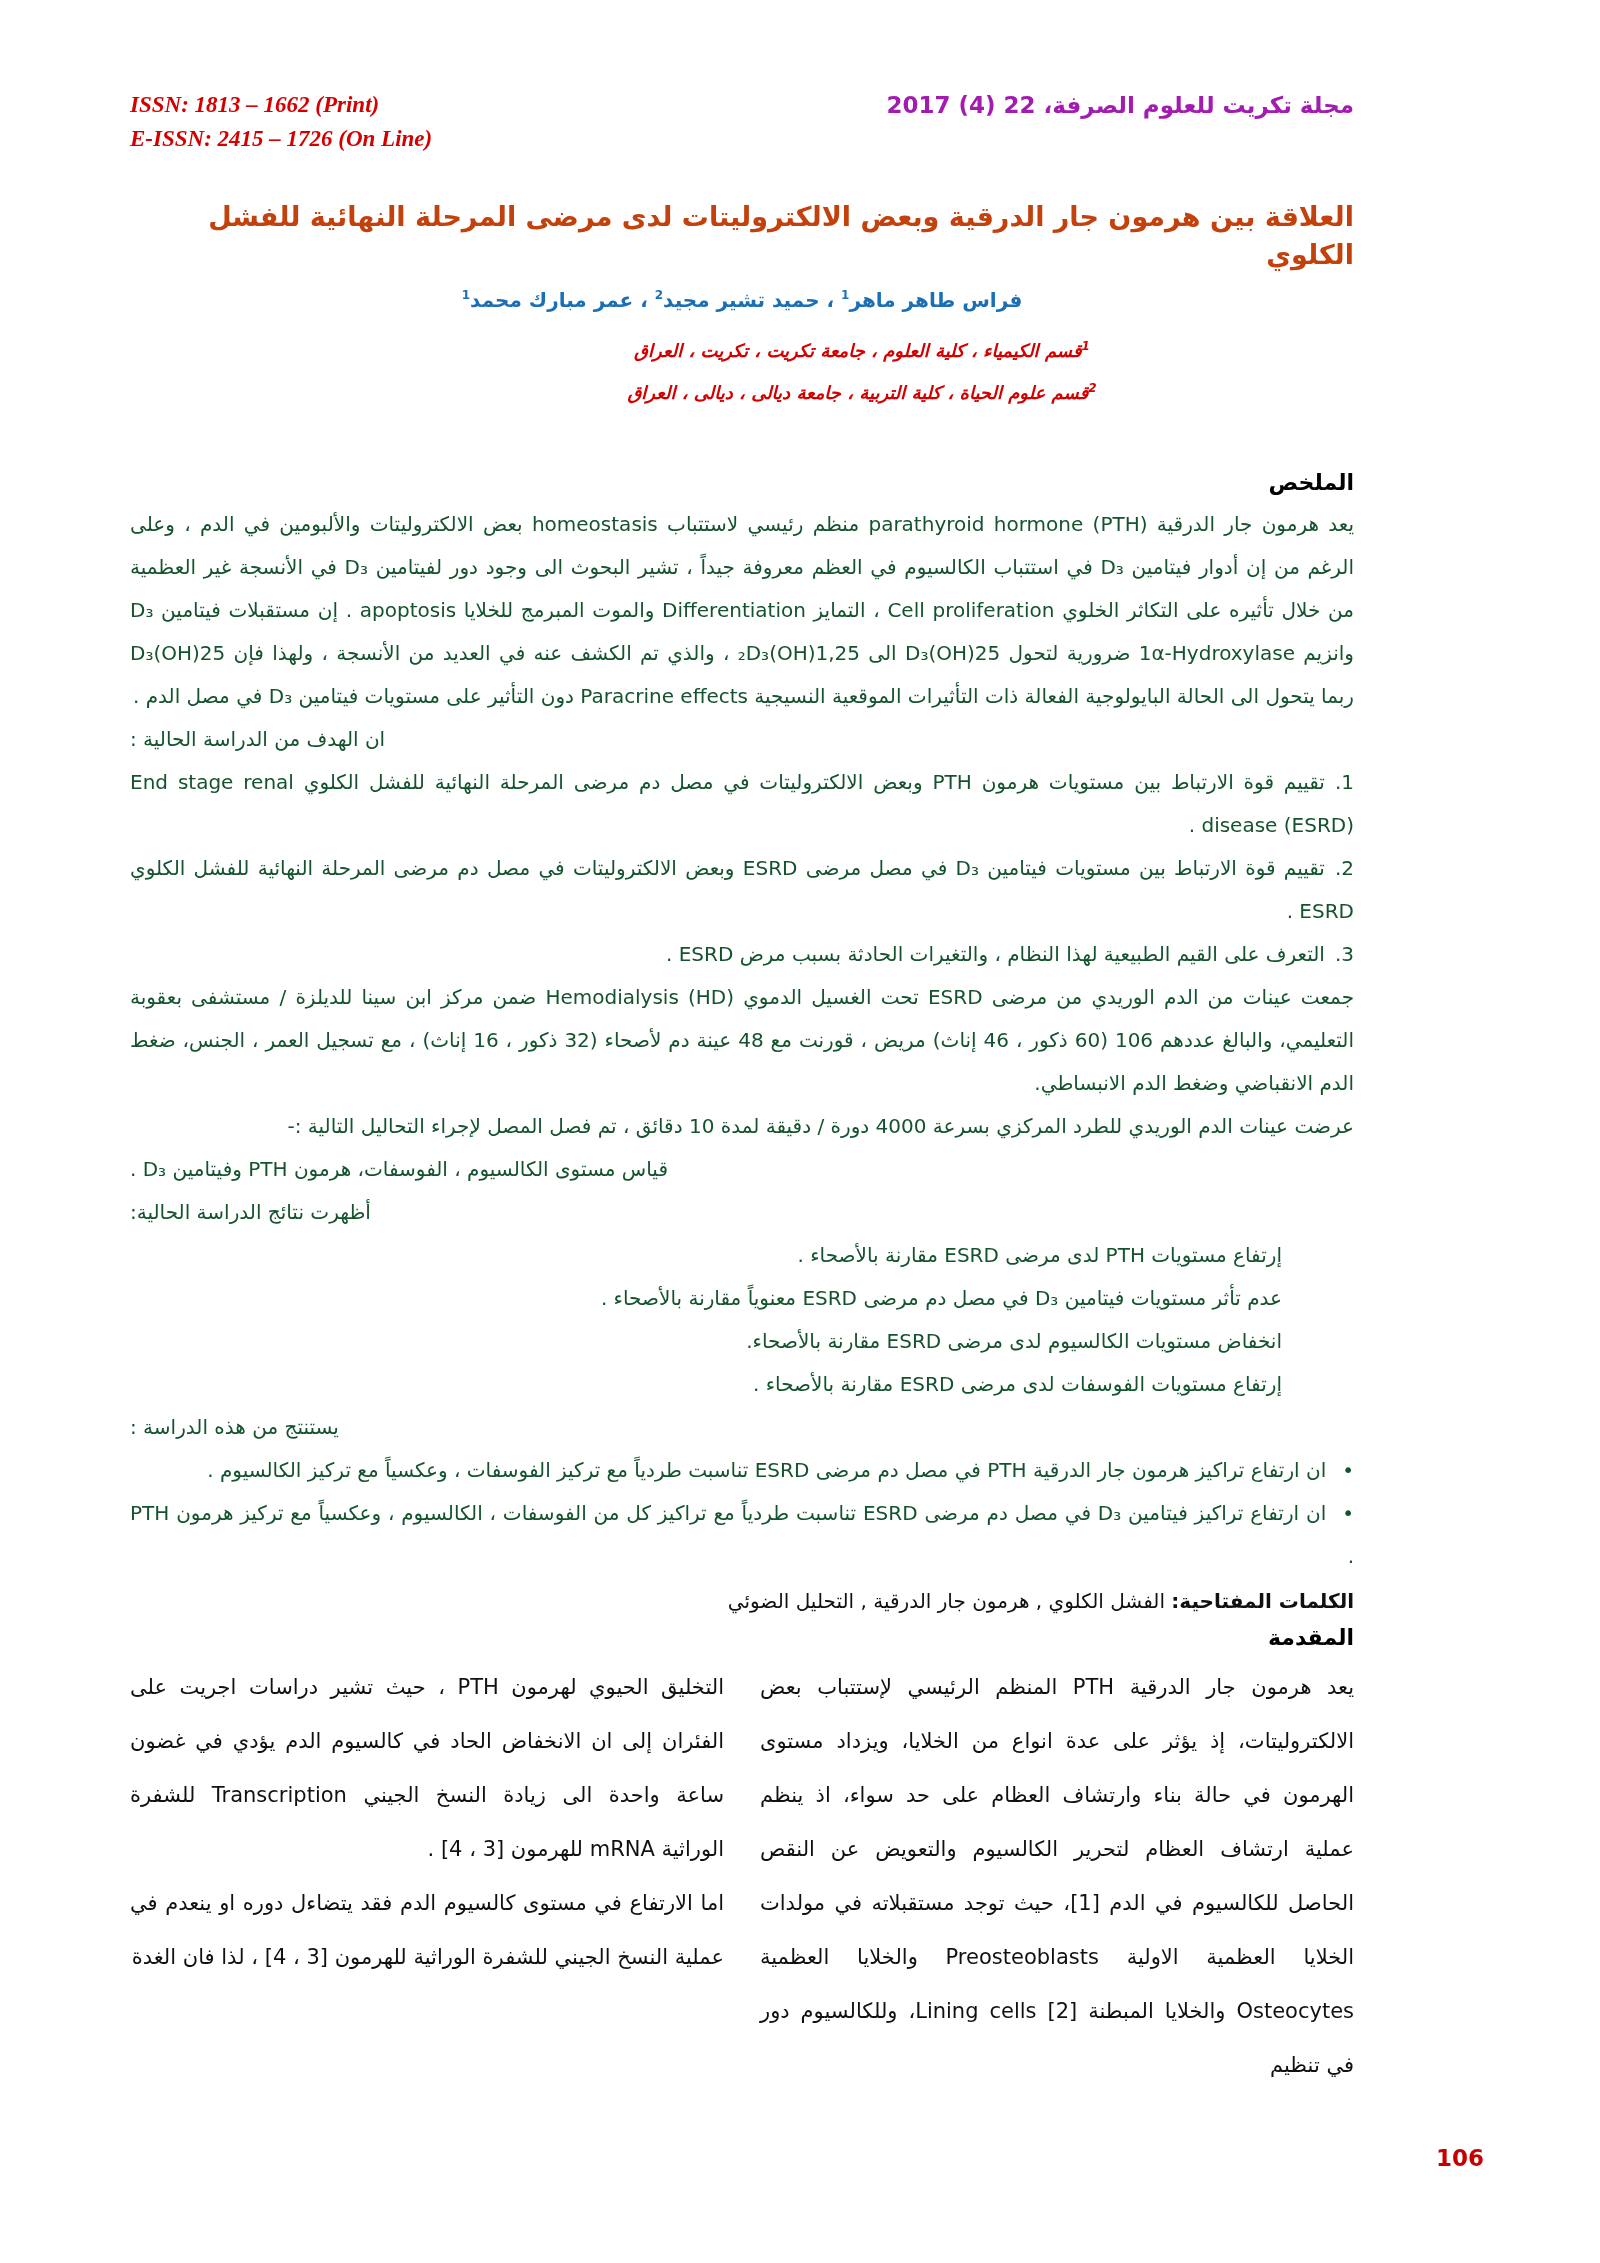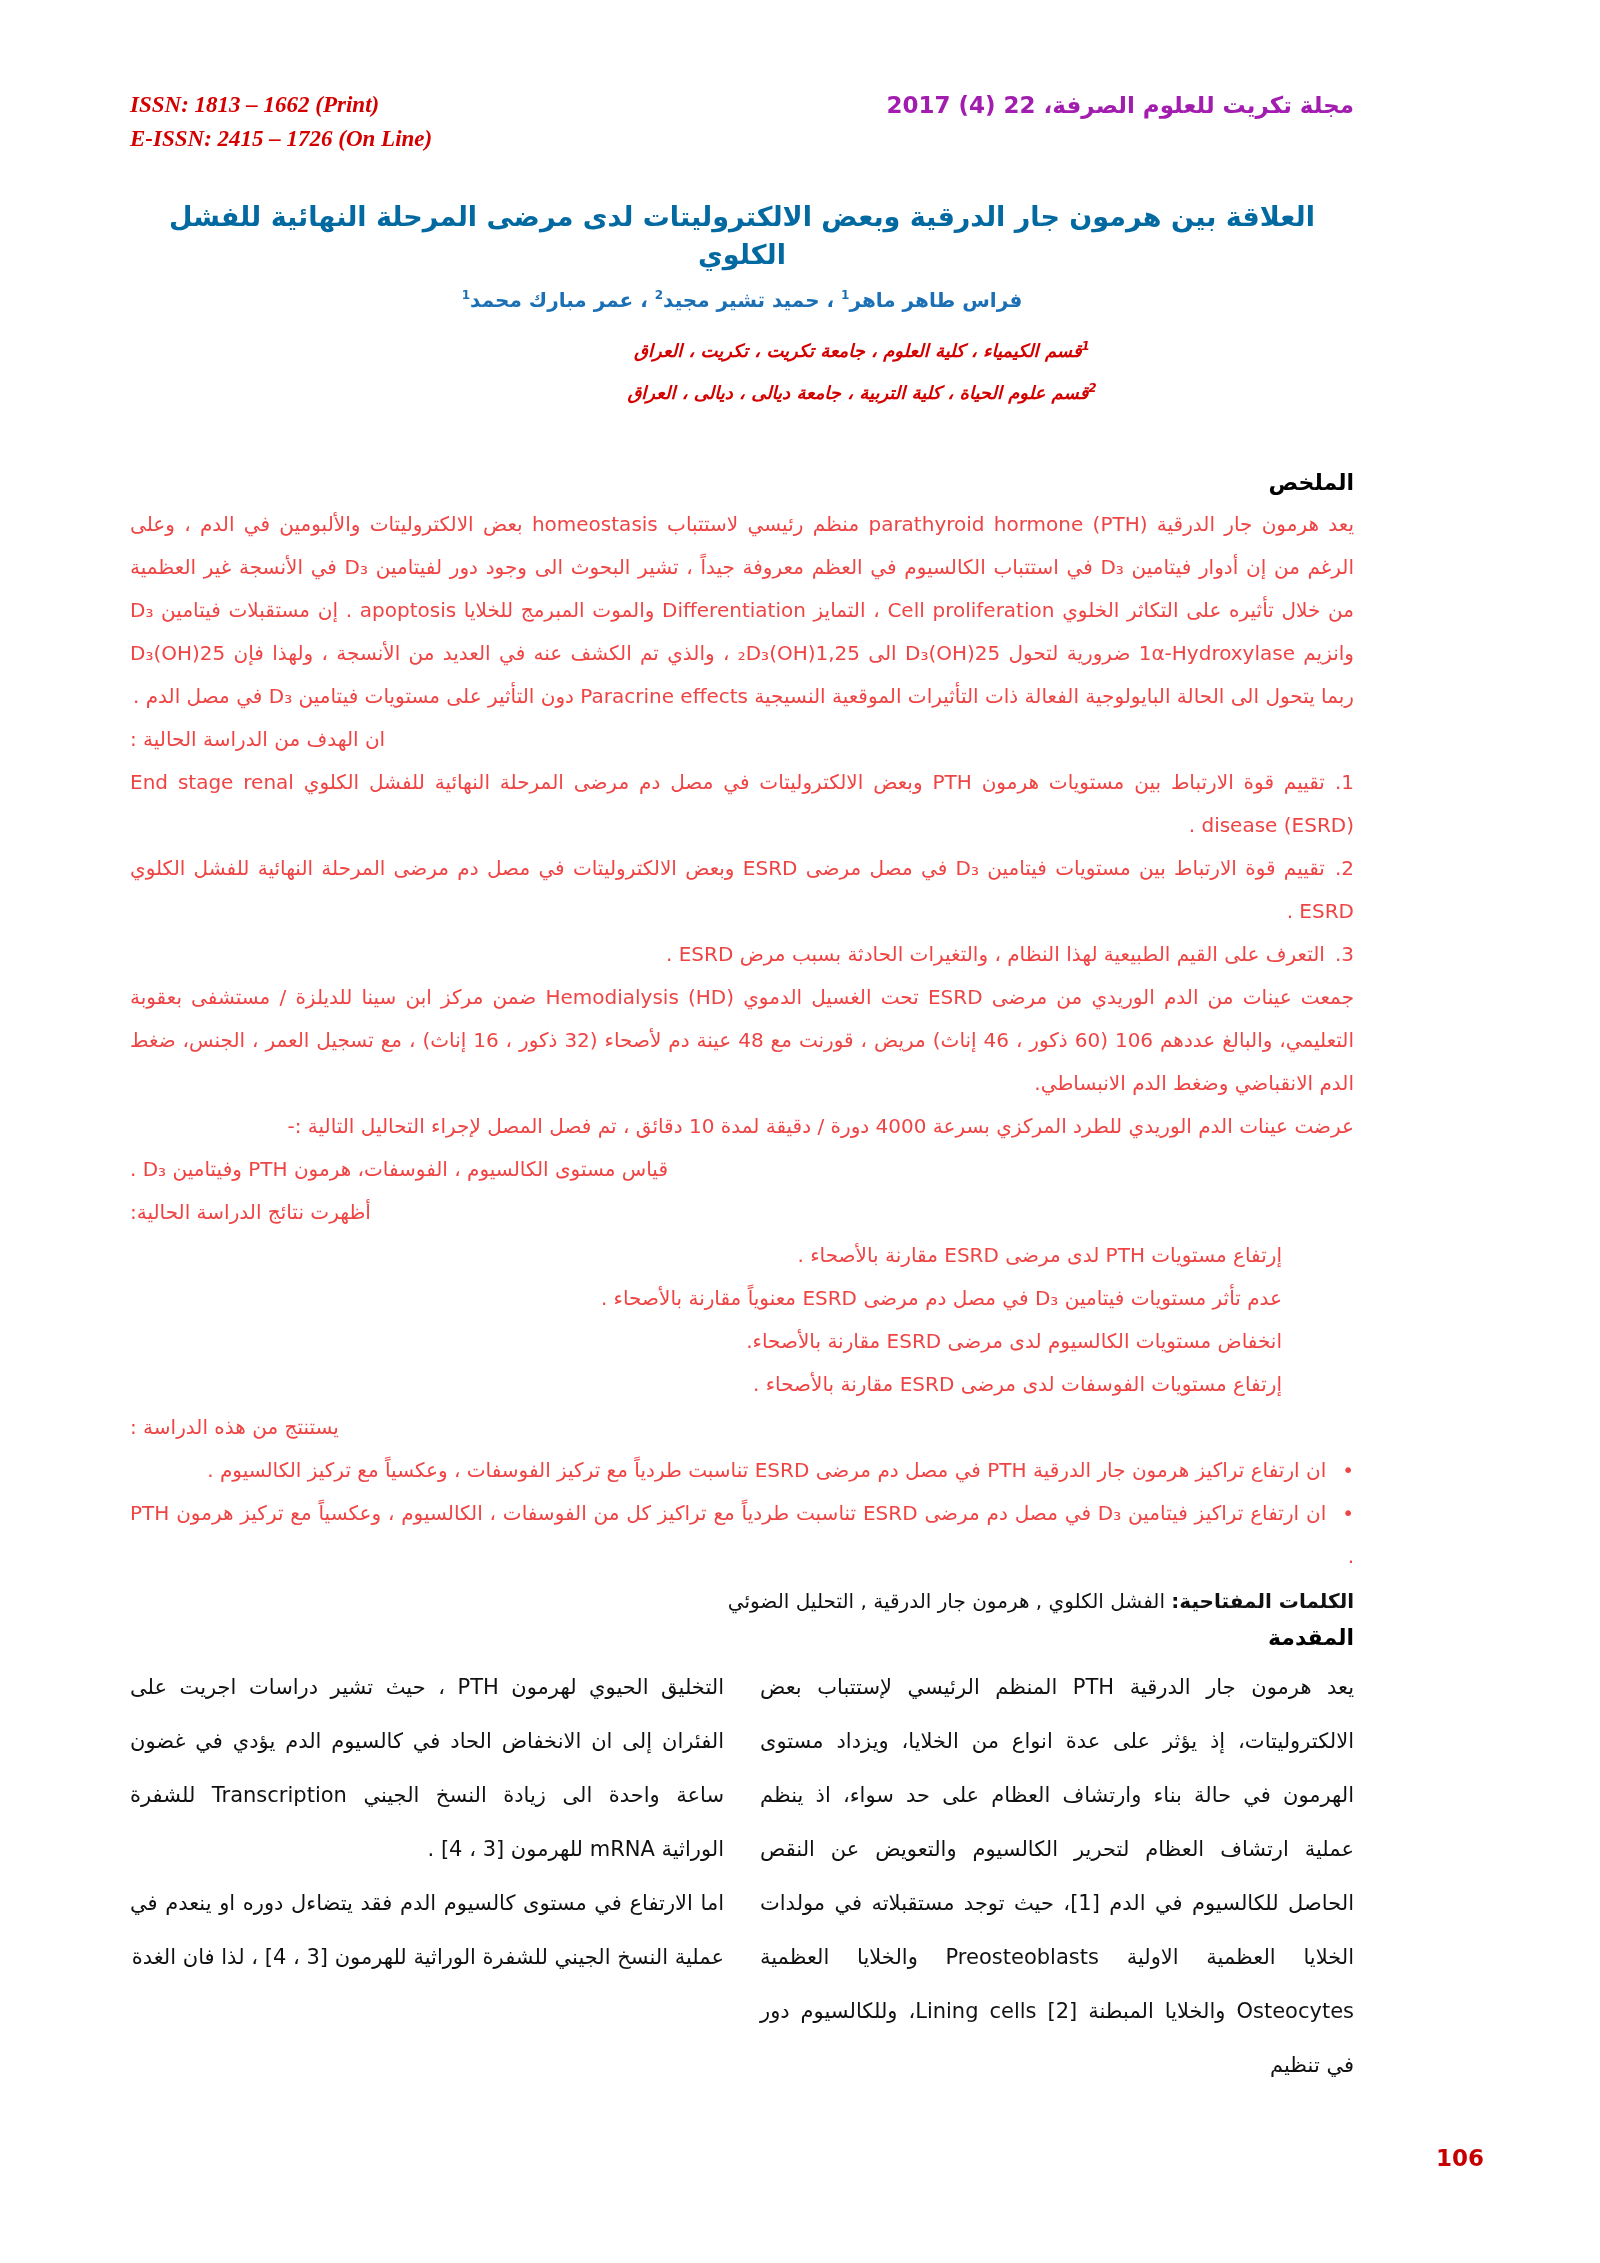--- a/index.html
+++ b/index.html
@@ -7,32 +7,32 @@
     width:1484px;height:2263px;background:#ffffff;box-sizing:border-box;
     padding:88px 130px 0 130px;position:relative;overflow:hidden;
     font-family:"DejaVu Sans",sans-serif;color:#111;
   }
   
   .hdr{display:flex;justify-content:space-between;align-items:flex-start;}
   .issn-block{font-family:"Liberation Serif",serif;font-weight:bold;font-style:italic;
     font-size:23px;line-height:34px;color:#d40000;white-space:nowrap;}
   .journal-name{font-size:23px;font-weight:bold;color:#a21caf;direction:rtl;white-space:nowrap;margin-top:4px;}
   
-  .title{direction:rtl;text-align:center;font-size:27px;font-weight:bold;color:#0369a1;
+  .title{direction:rtl;text-align:right;font-size:27px;font-weight:bold;color:#c2410c;
     margin-top:42px;line-height:38px;}
   .authors{direction:rtl;text-align:center;font-size:20px;font-weight:bold;color:#1b6fb5;margin-top:14px;}
   .authors sup,.affil sup{font-size:12px;vertical-align:super;line-height:0;}
   .affils{direction:rtl;text-align:center;margin-top:18px;margin-left:240px;}
   .affil{font-size:18px;font-weight:bold;font-style:italic;color:#d40000;line-height:42px;}
   
   .sec-head{direction:rtl;text-align:right;font-size:22px;font-weight:bold;color:#000;margin-top:0;}
   .abstract-head{margin-top:56px;margin-bottom:8px;}
   .intro-head{margin-top:2px;margin-bottom:10px;}
   
-  .abs{direction:rtl;font-size:20px;line-height:43px;text-align:justify;color:#ef4444;}
+  .abs{direction:rtl;font-size:20px;line-height:43px;text-align:justify;color:#14532d;}
   .abs p{margin:0;}
   .flush{text-align:left;}
   .aim-item{margin:0;}
   .aim-num{margin-left:10px;}
   .indented{padding-right:72px;text-align:right;}
   .bullet{margin-left:16px;}
   .kw-line{direction:rtl;text-align:right;font-size:20px;line-height:43px;color:#111;margin-top:2px;}
   .kw-label{font-weight:bold;}
   
   .columns{direction:rtl;display:flex;gap:36px;margin-top:6px;}

